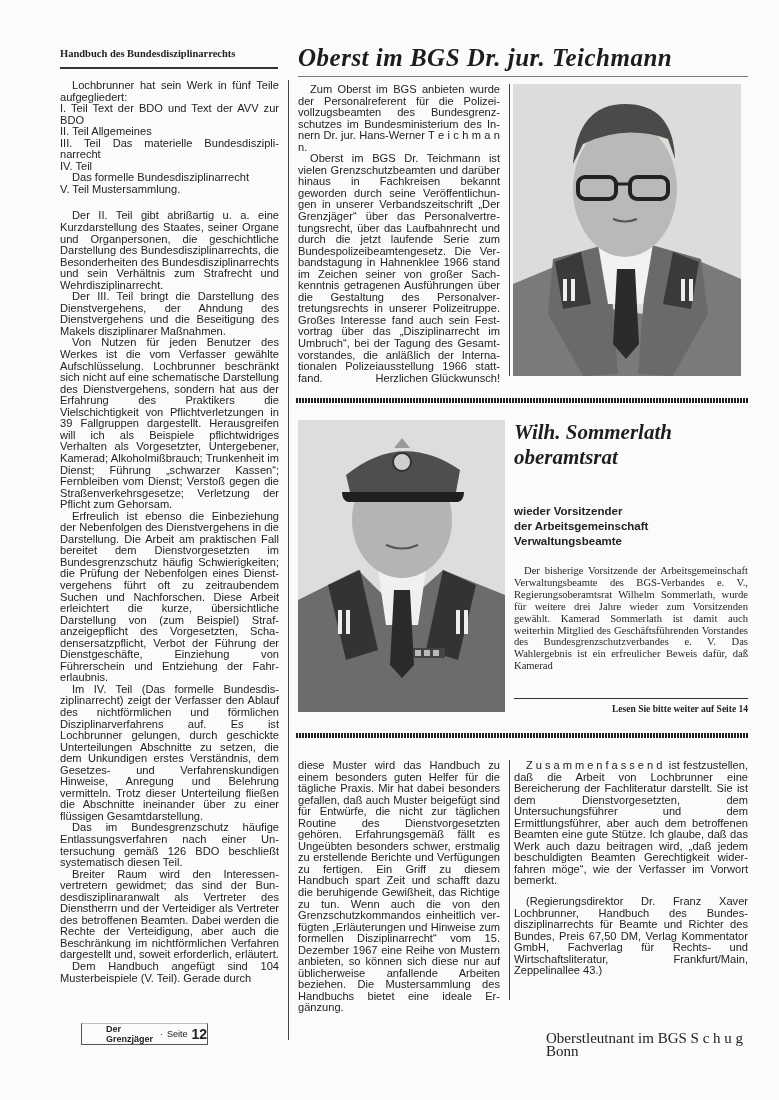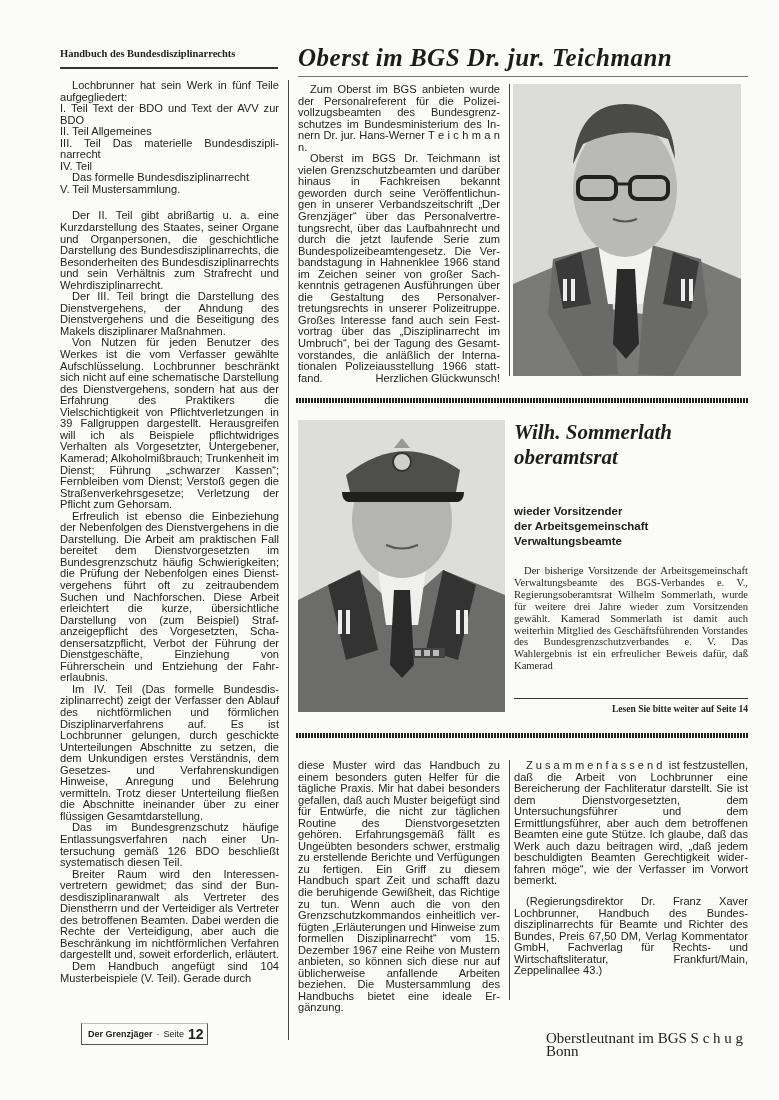--- a/index.html
+++ b/index.html
@@ -66,21 +66,21 @@
   .signature {
     position: absolute; left: 546px; top: 1032px; width: 210px;
     font-family: Liberation Serif, serif; font-size: 15px; line-height: 13px; color: #232323;
   }
 
   .footer-box {
     position: absolute; left: 81px; top: 1023px; width: 127px; height: 22px;
     border-left: 1px solid #555; border-right: 1px solid #555; border-bottom: 1px solid #555;
     border-top: 1px solid #bbb;
     font-family: "Liberation Sans", "DejaVu Sans", sans-serif; font-size: 9px; color: #222;
-    display: flex; align-items: center; padding-left: 6px; gap: 4px;
+    display: flex; align-items: center; padding-left: 24px; gap: 4px;
   }
   .footer-box .pg { font-weight: bold; font-size: 14px; }
 </style>
 </head>
 <body>
 
 <div class="running-head">Handbuch des Bundesdisziplinarrechts</div>
 <div class="running-rule"></div>
 
 <div class="col-divider" style="top:80px;height:960px;"></div>

